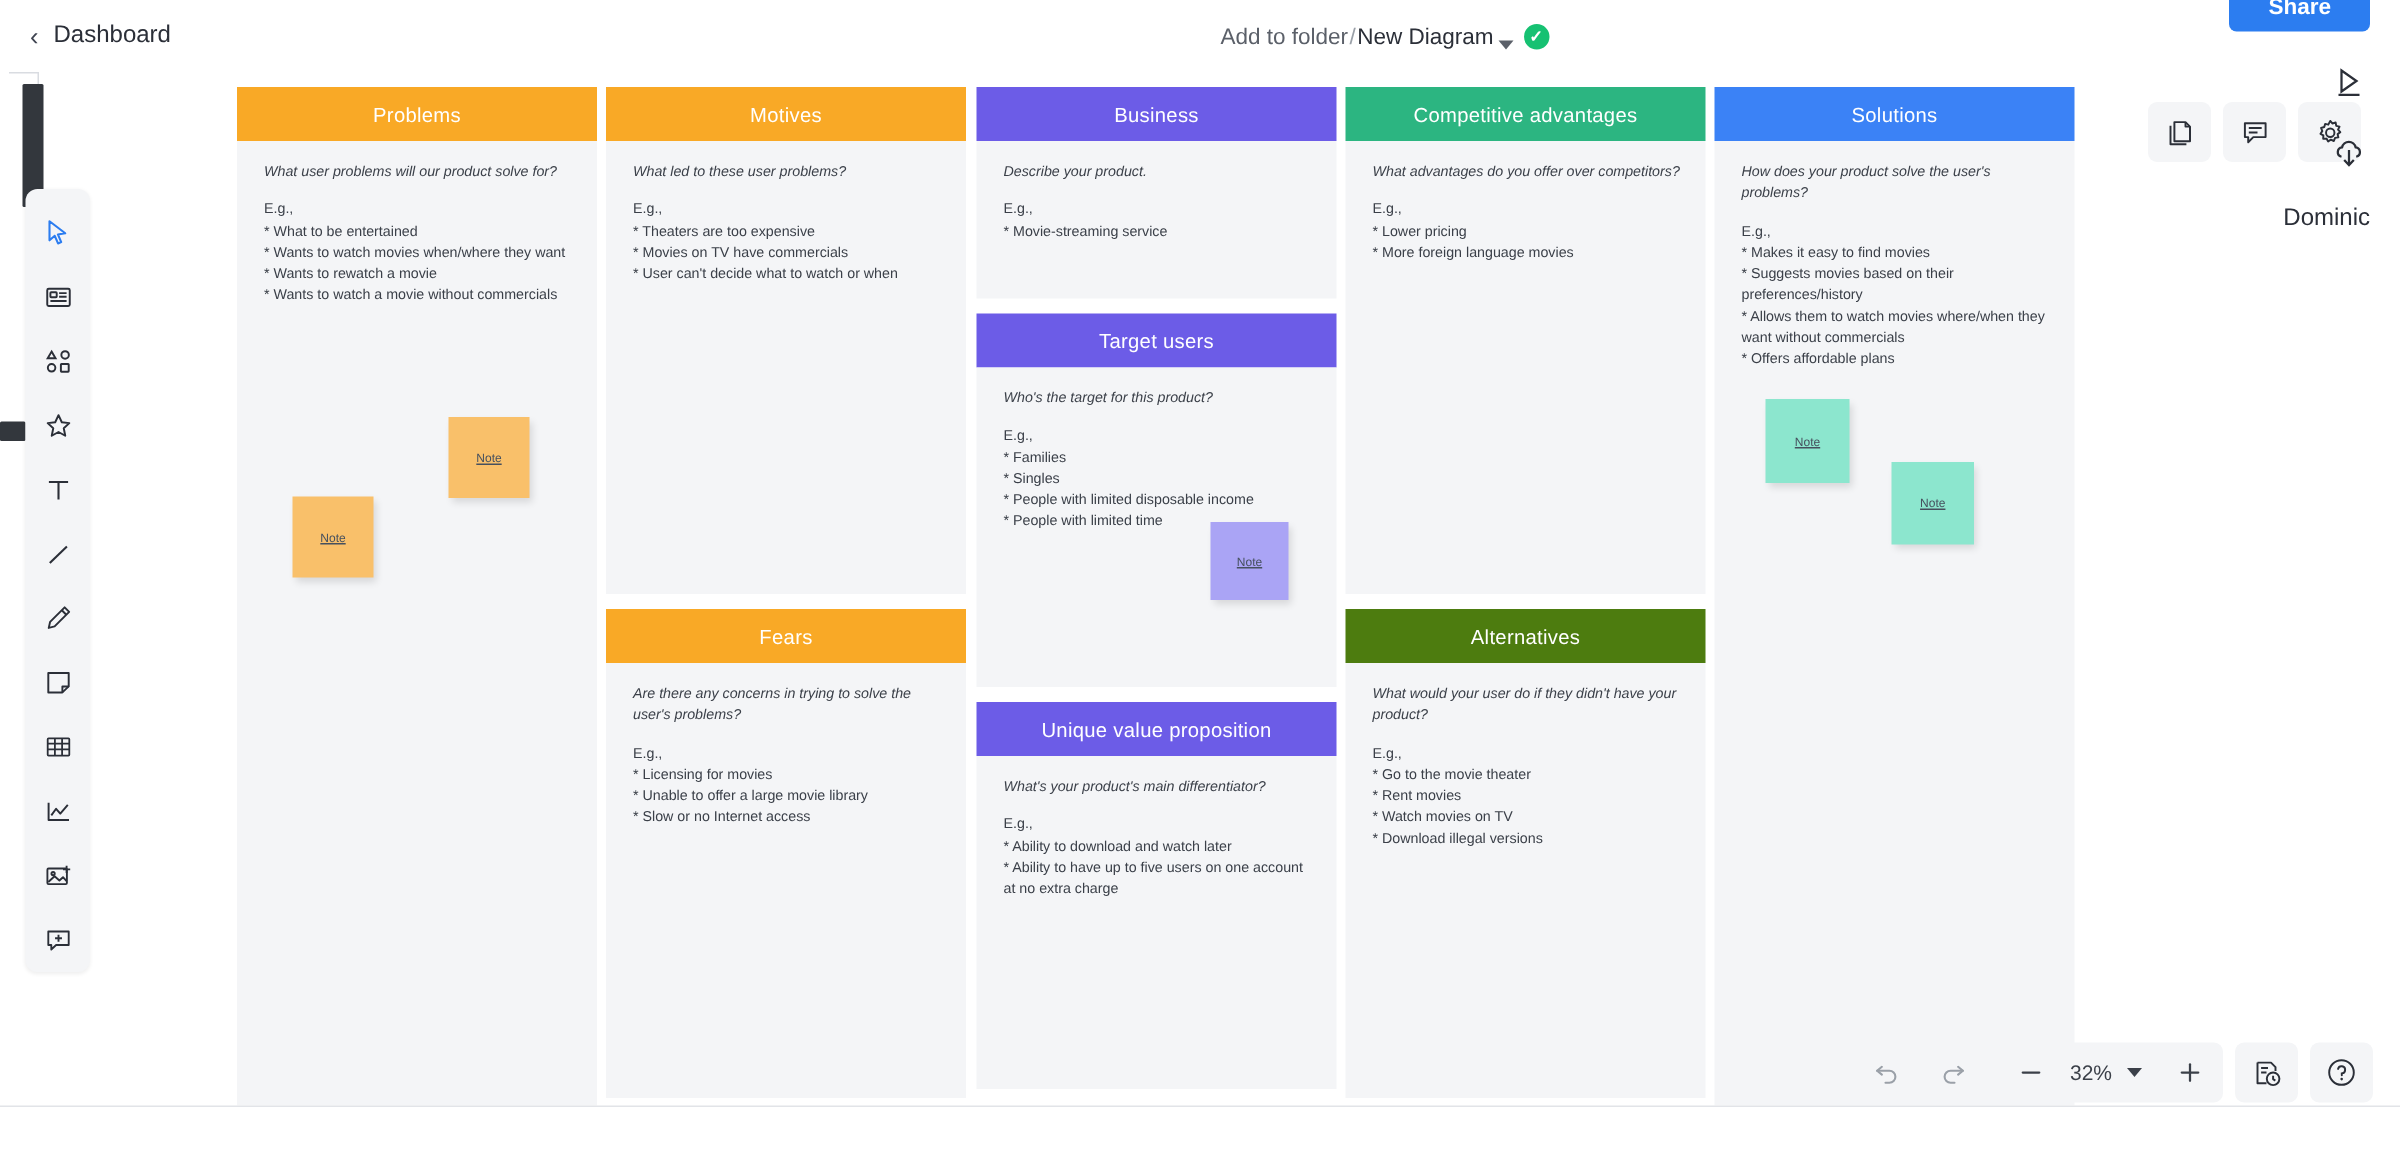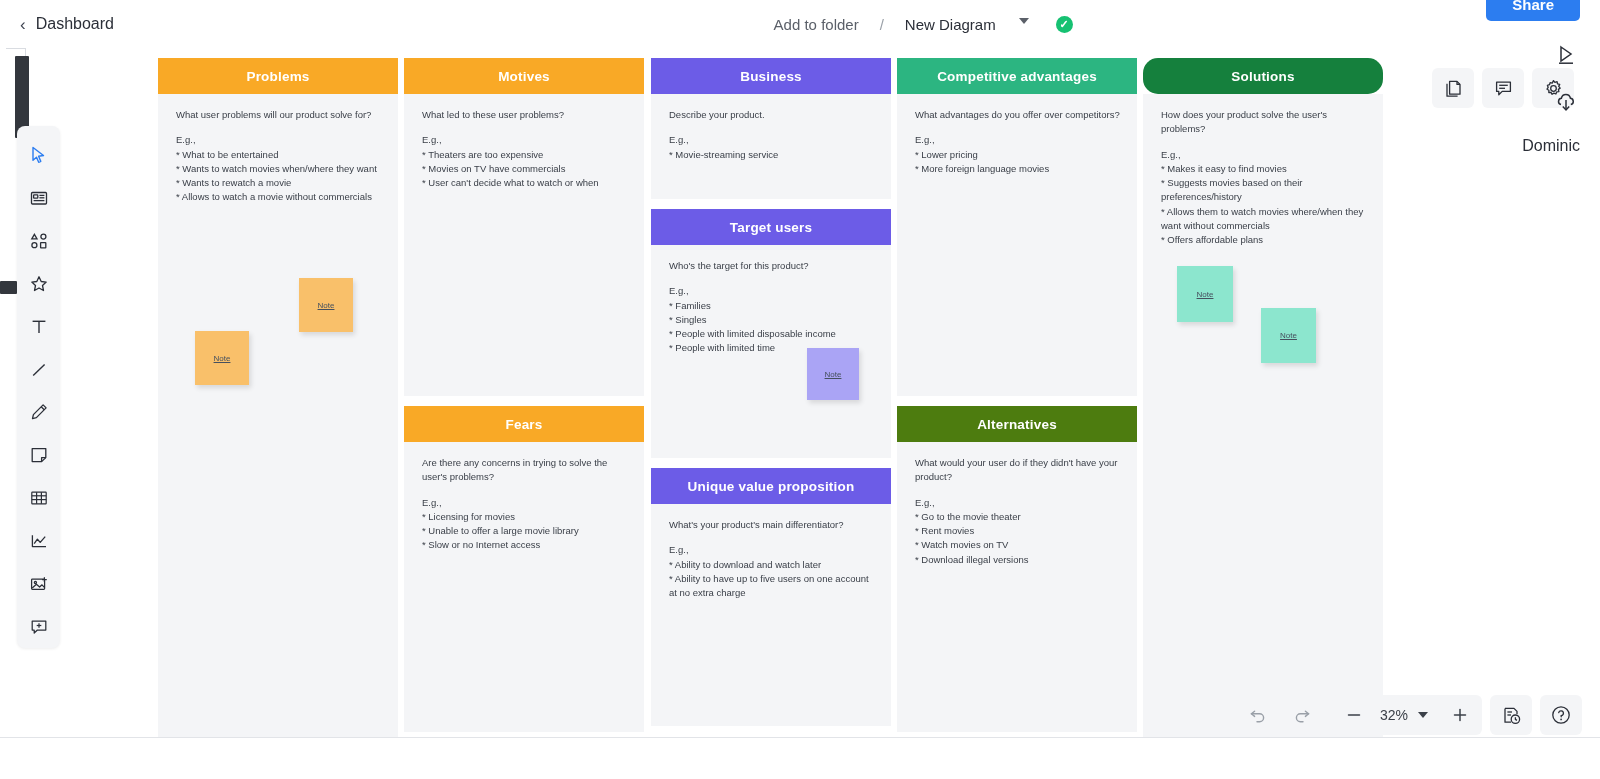--- a/index.html
+++ b/index.html
@@ -12,21 +12,21 @@
 
   
   .header {
     position: absolute; top: 0; left: 0; width: 1600px; height: 48px;
     background: #ffffff; display: flex; align-items: center;
     z-index: 40;
   }
   .hdr-left { display: flex; align-items: center; gap: 10px; padding-left: 20px; width: 360px; }
   .back-chevron { font-size: 17px; color: #3f4451; line-height: 1; }
   .dash-label { font-size: 16px; color: #2b2f38; }
-  .hdr-center { flex: 1; display: flex; align-items: flex-start; justify-content: center; gap: 21px; }
+  .hdr-center { flex: 1; display: flex; align-items: flex-end; justify-content: center; gap: 1px; }
   .add-folder { font-size: 15px; color: #5b6069; }
   .slash { font-size: 15px; color: #9aa0a8; }
   .diagram-name { font-size: 15px; color: #2b2f38; }
   .caret-down {
     width: 0; height: 0; border-left: 5px solid transparent;
     border-right: 5px solid transparent; border-top: 6px solid #5b6069;
     margin-left: 2px; margin-top: 2px;
   }
   .saved-check {
     width: 17px; height: 17px; border-radius: 50%; background: #16c172;
@@ -110,27 +110,27 @@
   .board { position: absolute; left: 0; top: 0; width: 1410px; height: 689px; }
   .col { position: absolute; top: 10px; width: 240px; }
   .col-1 { left: 158px; }
   .col-2 { left: 404px; }
   .col-3 { left: 651px; }
   .col-4 { left: 897px; }
   .col-5 { left: 1143px; }
 
   .section-head {
     height: 36px; display: flex; align-items: center; justify-content: center;
-    color: #ffffff; font-size: 13.5px; font-weight: bold; letter-spacing: .2px;
+    color: #ffffff; font-size: 13.5px; font-weight: normal; letter-spacing: .2px;
   }
   .section-body {
     background: #f4f5f7; padding: 14px 14px 14px 18px;
     font-size: 9.5px; color: #3b4049; line-height: 1.5;
   }
-  .sec-q { margin-bottom: 11px; }
+  .sec-q { margin-bottom: 11px; font-style: italic; }
   .sec-eg { }
   .sec-li { white-space: normal; }
 
   
   .note {
     position: absolute; display: flex; align-items: center; justify-content: center;
     font-size: 8px; color: #46505e;
     box-shadow: 2px 3px 5px rgba(0,0,0,0.12);
     text-decoration: underline;
   }
@@ -219,21 +219,21 @@
 
     <div class="board" id="board">
         <div class="col col-1">
           <div class="section-head" style="background: rgb(249, 169, 38);">Problems</div>
           <div class="section-body" style="height: 645px; margin-bottom: 10px;">
             <div class="sec-q">What user problems will our product solve for?</div>
             <div class="sec-eg">E.g.,</div>
             <div class="sec-li">* What to be entertained</div>
             <div class="sec-li">* Wants to watch movies when/where they want</div>
             <div class="sec-li">* Wants to rewatch a movie</div>
-            <div class="sec-li">* Allows to watch a movie without commercials</div>
+            <div class="sec-li">* Wants to watch a movie without commercials</div>
           </div>
         </div>
         <div class="col col-2">
           <div class="section-head" style="background: rgb(249, 169, 38);">Motives</div>
           <div class="section-body" style="height: 302px; margin-bottom: 10px;">
             <div class="sec-q">What led to these user problems?</div>
             <div class="sec-eg">E.g.,</div>
             <div class="sec-li">* Theaters are too expensive</div>
             <div class="sec-li">* Movies on TV have commercials</div>
             <div class="sec-li">* User can't decide what to watch or when</div>
@@ -283,21 +283,21 @@
           <div class="section-body" style="height: 290px; margin-bottom: 10px;">
             <div class="sec-q">What would your user do if they didn't have your product?</div>
             <div class="sec-eg">E.g.,</div>
             <div class="sec-li">* Go to the movie theater</div>
             <div class="sec-li">* Rent movies</div>
             <div class="sec-li">* Watch movies on TV</div>
             <div class="sec-li">* Download illegal versions</div>
           </div>
         </div>
         <div class="col col-5">
-          <div class="section-head" style="background: #15803d; border-radius: 15px;">Solutions</div>
+          <div class="section-head" style="background: #3b82f6;">Solutions</div>
           <div class="section-body" style="height: 645px; margin-bottom: 10px;">
             <div class="sec-q">How does your product solve the user's problems?</div>
             <div class="sec-eg">E.g.,</div>
             <div class="sec-li">* Makes it easy to find movies</div>
             <div class="sec-li">* Suggests movies based on their preferences/history</div>
             <div class="sec-li">* Allows them to watch movies where/when they want without commercials</div>
             <div class="sec-li">* Offers affordable plans</div>
           </div>
         </div>
         <div class="note" style="left: 195px; top: 283px; width: 54px; height: 54px; background: rgb(249, 192, 106);">Note</div>

